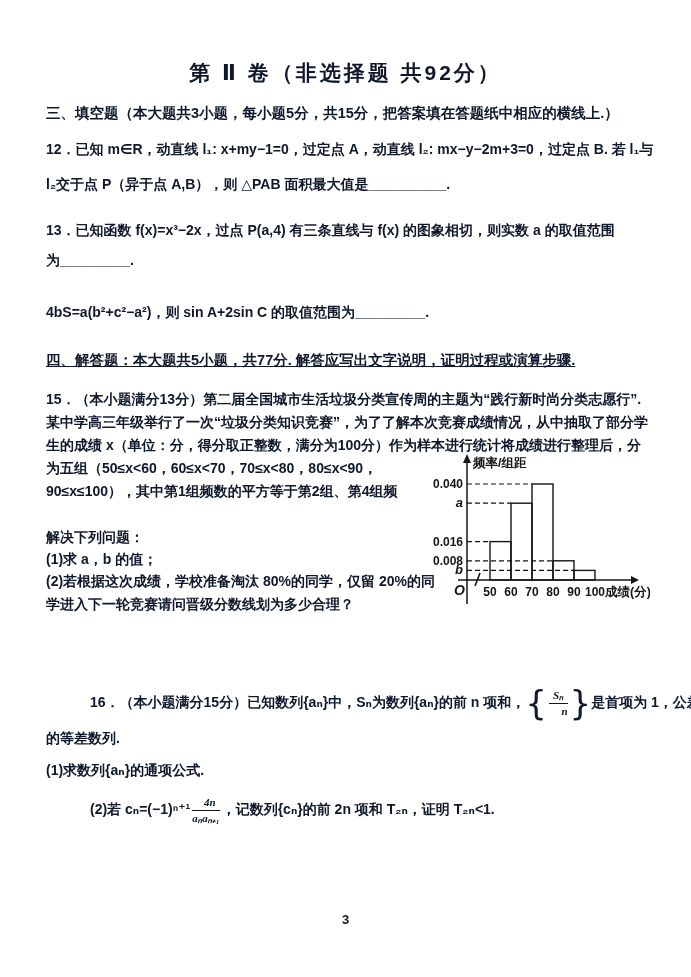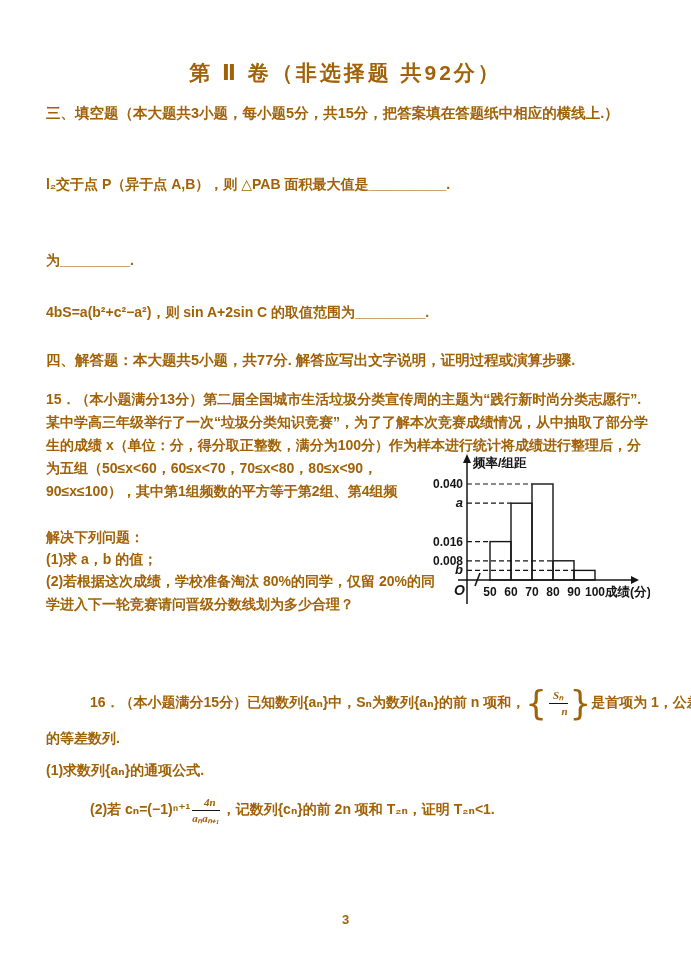--- a/index.html
+++ b/index.html
@@ -1,17 +1,17 @@
 <!DOCTYPE html>
 <html><head>
 <meta charset="utf-8">
 <style>
   html,body{margin:0;padding:0;background:#e8e8e8;}
   .page{position:relative;width:691px;height:977px;background:#ffffff;margin:0 auto;
-        font-family:"Liberation Sans","DejaVu Sans",sans-serif;color:#a16207;overflow:hidden;}
+        font-family:"Liberation Sans","DejaVu Sans",sans-serif;color:#0f172a;overflow:hidden;}
   .t{position:absolute;font-weight:700;font-size:14px;white-space:nowrap;line-height:1.25;}
   .title{top:60px;left:0;width:691px;text-align:center;font-size:21px;letter-spacing:3px;}
   .sec{font-size:14.5px;}
   .row{position:absolute;display:flex;align-items:center;font-weight:700;font-size:14px;white-space:nowrap;margin-left:44px;}
   .frac{display:inline-block;text-align:right;vertical-align:middle;
         font-family:"Liberation Serif",serif;font-style:italic;font-weight:700;
         font-size:11px;line-height:1.1;margin:0 2px;}
   .frac .num{display:block;border-bottom:1.5px solid #151515;padding:0 4px 1px;}
   .frac .den{display:block;padding-top:1px;}
   .brace{font-size:34px;font-weight:400;line-height:1;font-family:"DejaVu Sans",sans-serif;}
@@ -20,27 +20,29 @@
 </style>
 </head>
 <body>
 
 <div class="page">
 
   <div class="t title">第 Ⅱ 卷（非选择题 共92分）</div>
 
   <div class="t sec" style="top:104px;left:46px;">三、填空题（本大题共3小题，每小题5分，共15分，把答案填在答题纸中相应的横线上.）</div>
 
+  <div class="t" style="top:141px;left:46px;">12．已知 m∈R，动直线 l₁: x+my−1=0，过定点 A，动直线 l₂: mx−y−2m+3=0，过定点 B. 若 l₁与</div>
   <div class="t" style="top:176px;left:46px;">l₂交于点 P（异于点 A,B），则 △PAB 面积最大值是__________.</div>
 
+  <div class="t" style="top:222px;left:46px;">13．已知函数 f(x)=x³−2x，过点 P(a,4) 有三条直线与 f(x) 的图象相切，则实数 a 的取值范围</div>
   <div class="t" style="top:252px;left:46px;">为_________.</div>
 
   <div class="t" style="top:304px;left:46px;">4bS=a(b²+c²−a²)，则 sin A+2sin C 的取值范围为_________.</div>
 
-  <div class="t sec" style="top:351px;left:46px;">四、解答题：本大题共5小题，共77分. 解答应写出文字说明，证明过程或演算步骤.</div>
+  <div class="t sec" style="top:351px;left:46px;text-decoration:underline;">四、解答题：本大题共5小题，共77分. 解答应写出文字说明，证明过程或演算步骤.</div>
 
   <div class="t" style="top:391px;left:46px;">15．（本小题满分13分）第二届全国城市生活垃圾分类宣传周的主题为“践行新时尚分类志愿行”.</div>
   <div class="t" style="top:414px;left:46px;text-align:right;">某中学高三年级举行了一次“垃圾分类知识竞赛”，为了了解本次竞赛成绩情况，从中抽取了部分学</div>
   <div class="t" style="top:437px;left:46px;">生的成绩 x（单位：分，得分取正整数，满分为100分）作为样本进行统计将成绩进行整理后，分</div>
   <div class="t" style="top:460px;left:46px;">为五组（50≤x&lt;60，60≤x&lt;70，70≤x&lt;80，80≤x&lt;90，</div>
   <div class="t" style="top:483px;left:46px;">90≤x≤100），其中第1组频数的平方等于第2组、第4组频</div>
   <div class="t" style="top:529px;left:46px;">解决下列问题：</div>
   <div class="t" style="top:551px;left:46px;">(1)求 a，b 的值；</div>
   <div class="t" style="top:573px;left:46px;">(2)若根据这次成绩，学校准备淘汰 80%的同学，仅留 20%的同</div>
   <div class="t" style="top:596px;left:46px;">学进入下一轮竞赛请问晋级分数线划为多少合理？</div>

